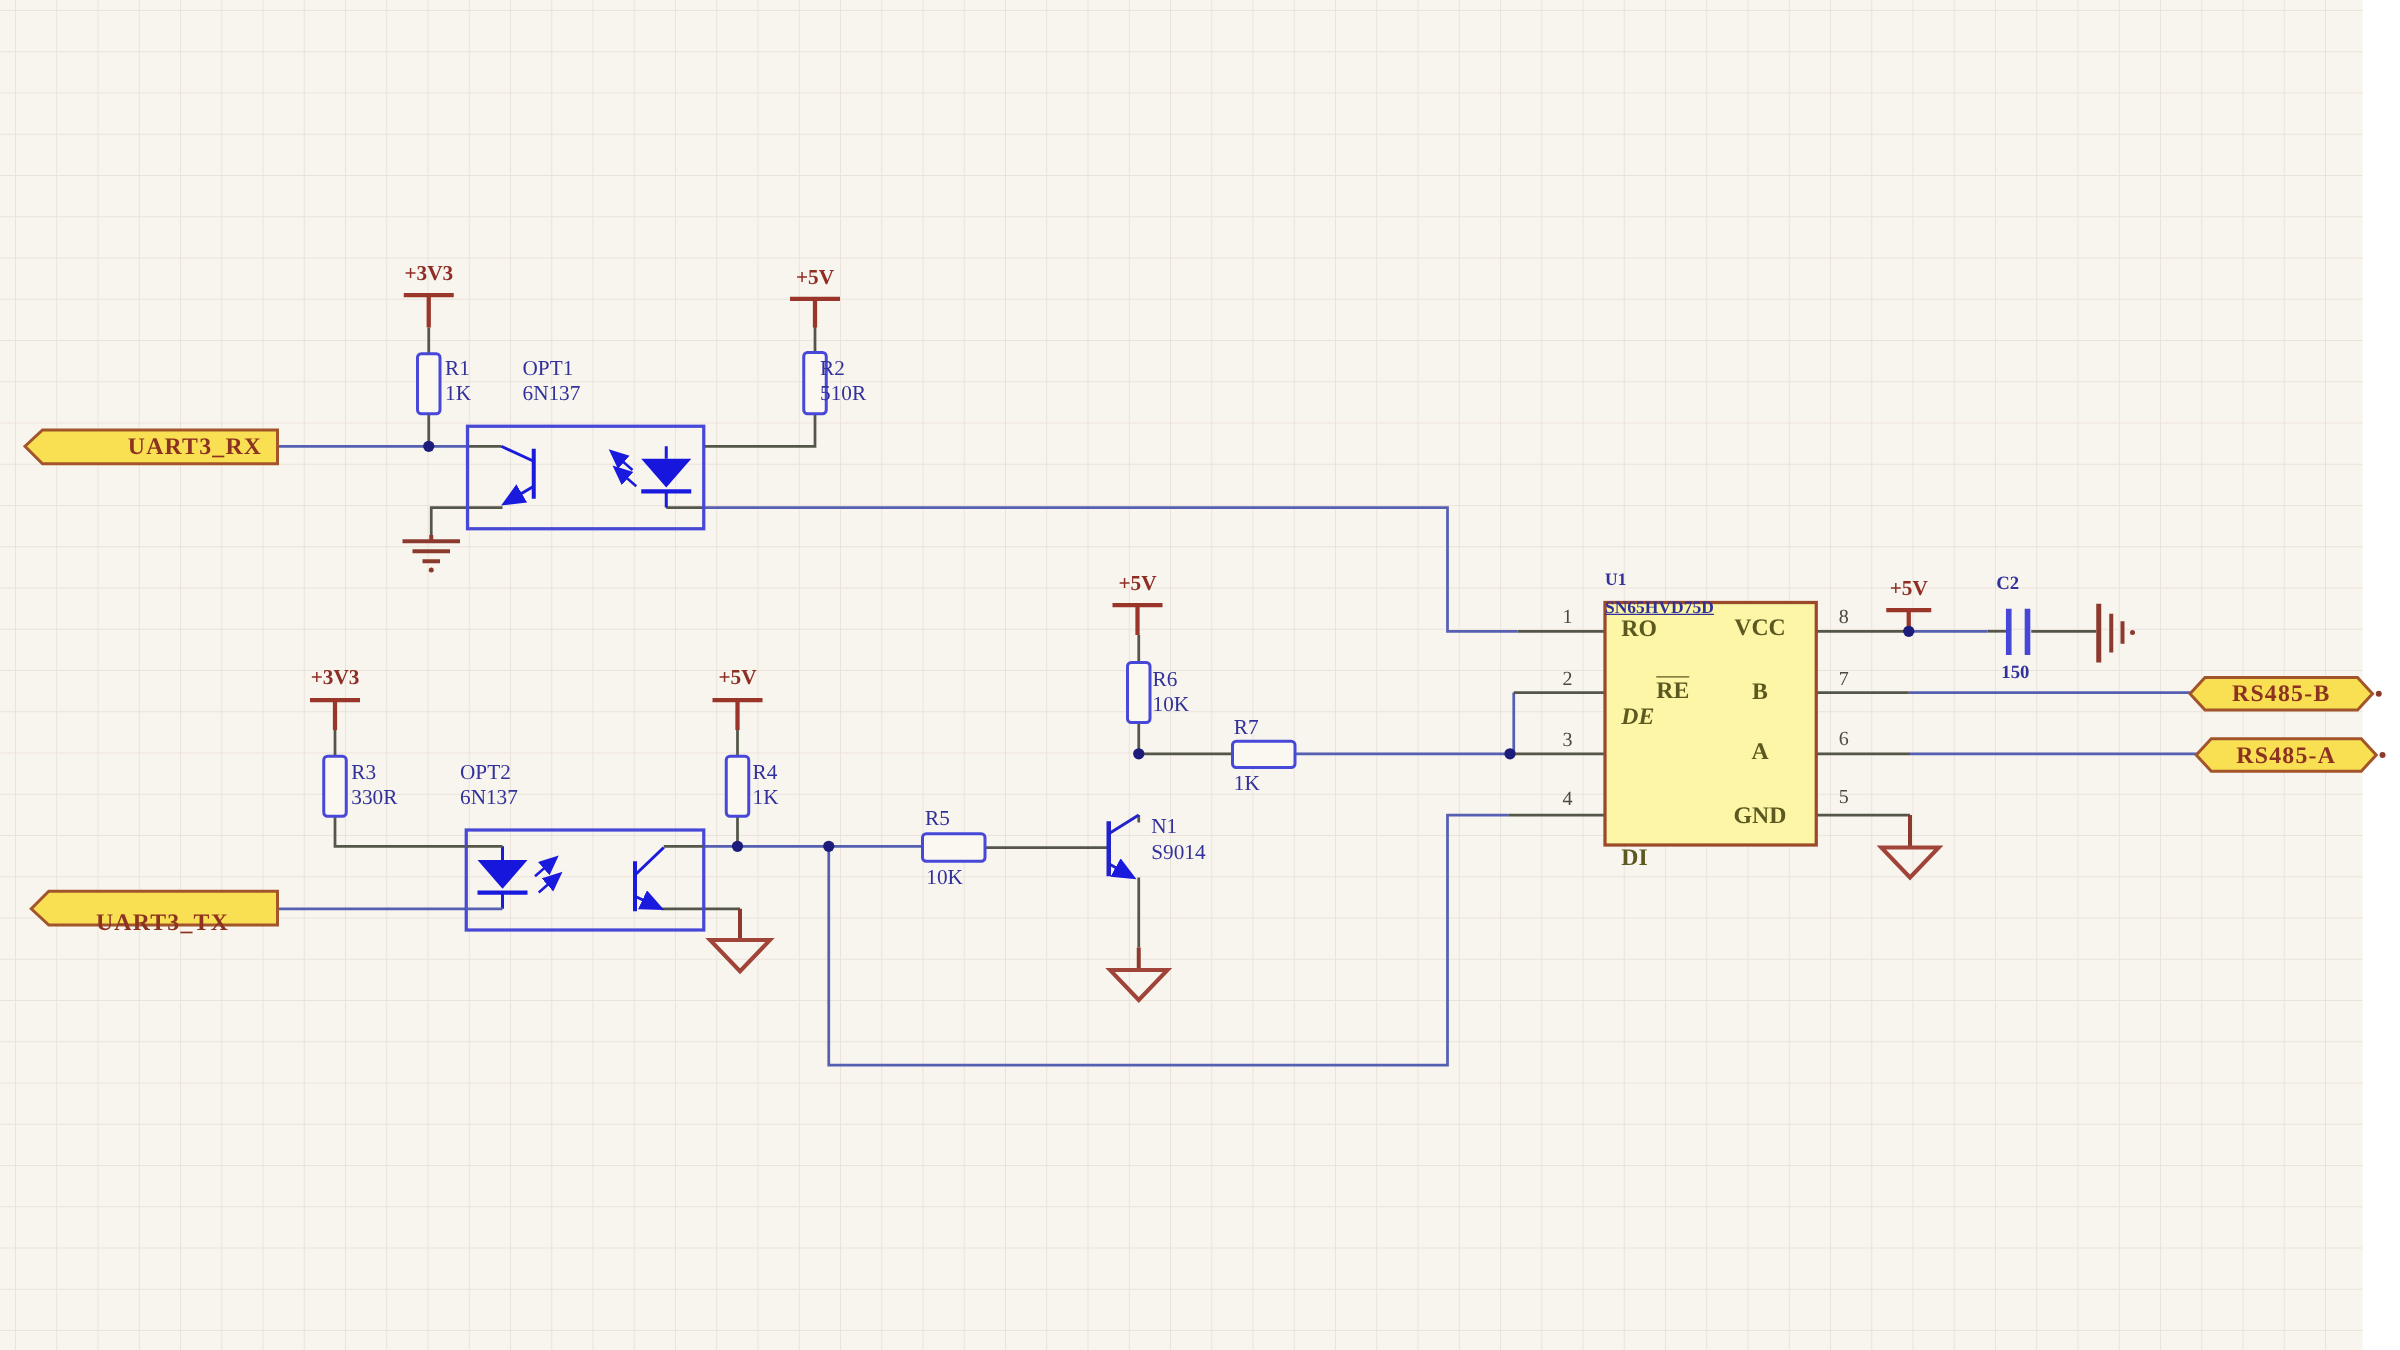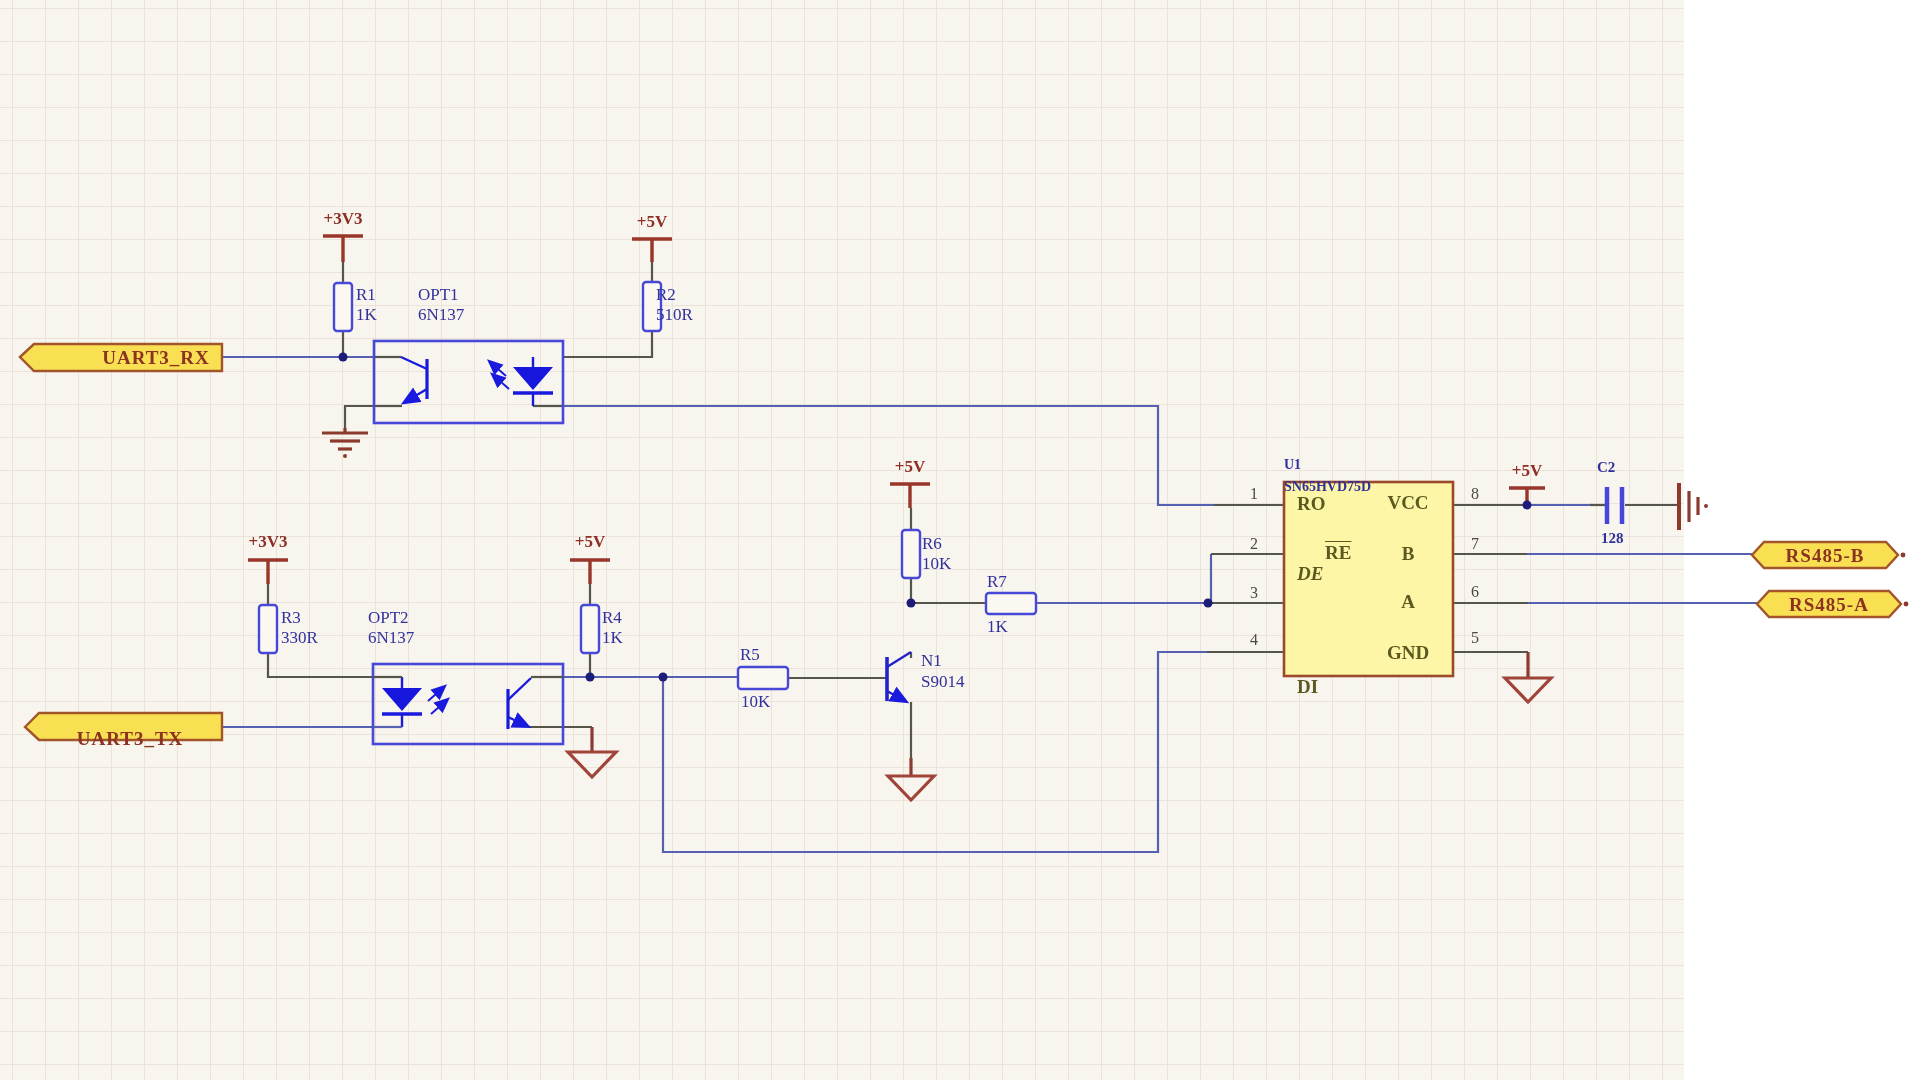--- a/index.html
+++ b/index.html
@@ -1,18 +1,18 @@
 <!DOCTYPE html>
 <html><head>
 <meta charset="utf-8">
 <style>
   html,body{margin:0;padding:0;}
   body{width:1920px;height:1080px;overflow:hidden;}
   .canvas{
-    position:relative;width:1684px;height:1080px;
+    position:relative;width:1890px;height:1080px;
     background-color:#f8f4ee;
     background-image:
       linear-gradient(#ebe3da 1px, transparent 1px),
       linear-gradient(90deg, #ebe3da 1px, transparent 1px);
     background-size:33px 33px;
     background-position:12px 8px;
     font-family:"Liberation Serif","DejaVu Serif",serif;
   }
   svg.layer{position:absolute;left:0;top:0;}
   span{position:absolute;line-height:1;white-space:nowrap;}
@@ -248,23 +248,23 @@
 <span class="lbl" style="left:602px;top:629px;">1K</span>
 <span class="lbl" style="left:740px;top:646px;">R5</span>
 <span class="lbl" style="left:741px;top:693px;">10K</span>
 <span class="lbl" style="left:922px;top:535px;">R6</span>
 <span class="lbl" style="left:922px;top:555px;">10K</span>
 <span class="lbl" style="left:987px;top:573px;">R7</span>
 <span class="lbl" style="left:987px;top:618px;">1K</span>
 <span class="lbl" style="left:921px;top:652px;">N1</span>
 <span class="lbl" style="left:921px;top:673px;">S9014</span>
 <span class="big" style="left:1284px;top:431px;">U1</span>
-<span class="big" style="left:1284px;top:453px;">SN65HVD75D</span>
+<span class="big" style="left:1284px;top:453px;text-decoration:underline;">SN65HVD75D</span>
 <span class="small" style="left:1597px;top:460px;">C2</span>
-<span class="small" style="left:1601px;top:531px;">128</span>
+<span class="small" style="left:1601px;top:531px;">150</span>
 
 <span class="pname" style="left:1297px;top:494px;">RO</span>
 <span class="pname ovl" style="left:1297px;top:543px;">RE</span>
 <span class="pname" style="left:1297px;top:564px;font-style:italic;">DE</span>
 <span class="pname" style="left:1297px;top:677px;">DI</span>
 <span class="pname pr" style="left:1378px;top:493px;">VCC</span>
 <span class="pname pr" style="left:1378px;top:544px;">B</span>
 <span class="pname pr" style="left:1378px;top:592px;">A</span>
 <span class="pname pr" style="left:1378px;top:643px;">GND</span>
 

